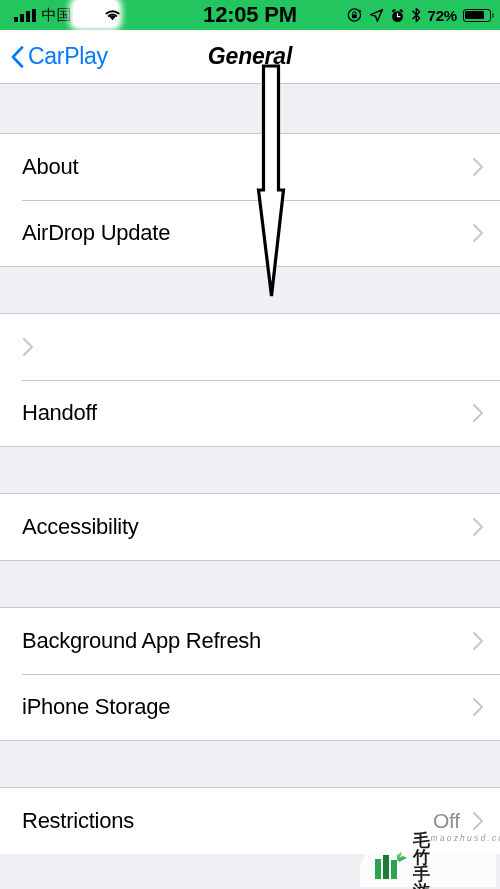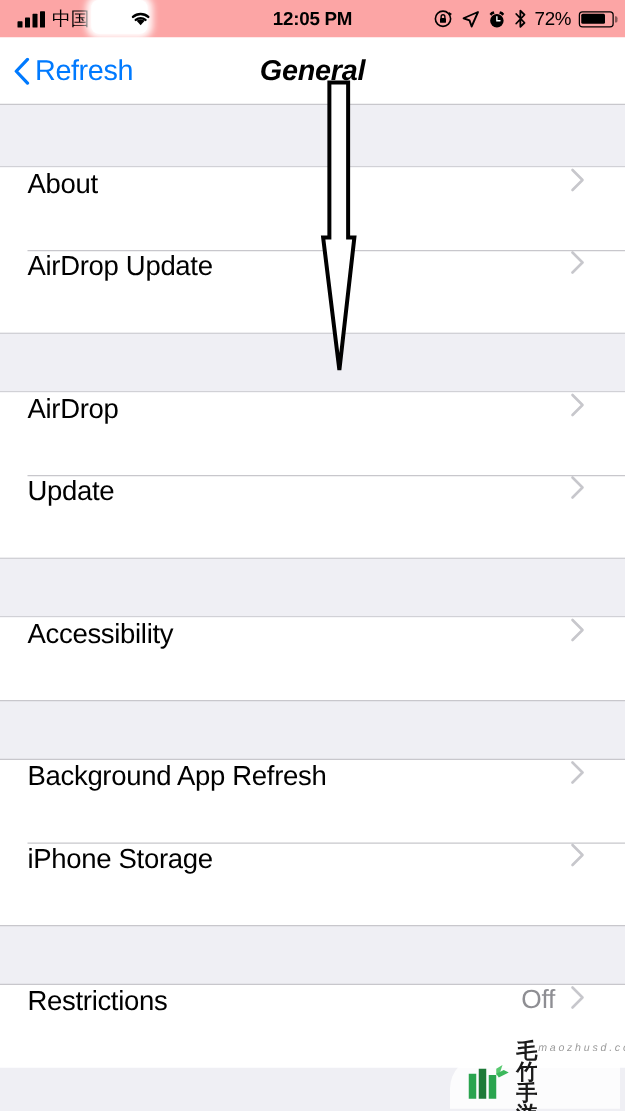--- a/index.html
+++ b/index.html
@@ -16,21 +16,21 @@
     width: 500px;
     height: 889px;
     overflow: hidden;
     background: #ffffff;
   }
 
   
   .statusbar {
     position: relative;
     height: 30px;
-    background: #fca5a5;
+    background: #22c55e;
     display: flex;
     align-items: center;
     font-size: 17px;
     color: #000000;
   }
   .sb-left {
     position: absolute;
     left: 14px;
     top: 0;
     height: 30px;
@@ -77,36 +77,36 @@
     height: 15px;
   }
   .sb-time {
     position: absolute;
     left: 0; right: 0;
     top: 0;
     height: 30px;
     display: flex;
     align-items: center;
     justify-content: center;
-    font-size: 15px;
+    font-size: 22px;
     font-weight: 600;
     letter-spacing: -0.2px;
   }
   .sb-right {
     position: absolute;
     right: 9px;
     top: 0;
     height: 30px;
     display: flex;
     align-items: center;
     gap: 6px;
   }
   .sb-right .pct {
     font-size: 15px;
-    font-weight: 400;
+    font-weight: 700;
     letter-spacing: -0.2px;
   }
   .battery {
     position: relative;
     width: 28px;
     height: 13px;
     border: 1.3px solid #000;
     border-radius: 3px;
     box-sizing: border-box;
   }
@@ -182,22 +182,23 @@
   }
   .gap.topless { border-top: none; }
   .section {
     background: #ffffff;
   }
   .row {
     position: relative;
     height: 66px;
     background: #ffffff;
     display: flex;
+    align-items: center;
     padding-left: 22px;
-    padding-right: 32px;
+    padding-right: 16px;
     box-sizing: border-box;
     cursor: pointer;
   }
   .row + .row::before {
     content: "";
     position: absolute;
     left: 22px;
     right: 0;
     top: 0;
     height: 0.6px;
@@ -320,21 +321,21 @@
         <span id="batt-fill" style="width:72%"></span>
       </span>
     </div>
   </div>
 
   <div class="navbar">
     <div class="back-btn">
       <svg class="back-chevron" viewBox="0 0 13 22">
         <path d="M11 1.5 L2 11 L11 20.5" fill="none" stroke="#007aff" stroke-width="2.6" stroke-linecap="round" stroke-linejoin="round"></path>
       </svg>
-      <span class="back-label">Refresh</span>
+      <span class="back-label">CarPlay</span>
     </div>
     <div class="nav-title">General</div>
   </div>
 
   <div class="table-bg">
 
     <div class="gap topless" style="height:50px"></div>
 
     <div class="section">
       <div class="row">
@@ -348,27 +349,26 @@
         <svg class="row-chevron" viewBox="0 0 12 20">
           <path d="M2 2 L10 10 L2 18" fill="none" stroke="#c7c7cc" stroke-width="2.1" stroke-linecap="round" stroke-linejoin="round"></path>
         </svg>
       </div>
     </div>
 
     <div class="gap" style="height:48px"></div>
 
     <div class="section">
       <div class="row">
-        <span class="row-label">AirDrop</span>
-        <svg class="row-chevron" viewBox="0 0 12 20">
-          <path d="M2 2 L10 10 L2 18" fill="none" stroke="#c7c7cc" stroke-width="2.1" stroke-linecap="round" stroke-linejoin="round"></path>
-        </svg>
-      </div>
-      <div class="row">
-        <span class="row-label">Update</span>
+        <svg class="row-chevron" viewBox="0 0 12 20">
+          <path d="M2 2 L10 10 L2 18" fill="none" stroke="#c7c7cc" stroke-width="2.1" stroke-linecap="round" stroke-linejoin="round"></path>
+        </svg>
+      </div>
+      <div class="row">
+        <span class="row-label">Handoff</span>
         <svg class="row-chevron" viewBox="0 0 12 20">
           <path d="M2 2 L10 10 L2 18" fill="none" stroke="#c7c7cc" stroke-width="2.1" stroke-linecap="round" stroke-linejoin="round"></path>
         </svg>
       </div>
     </div>
 
     <div class="gap" style="height:48px"></div>
 
     <div class="section">
       <div class="row">

